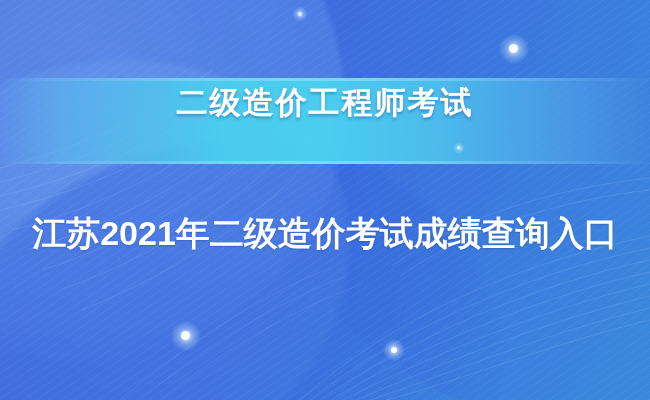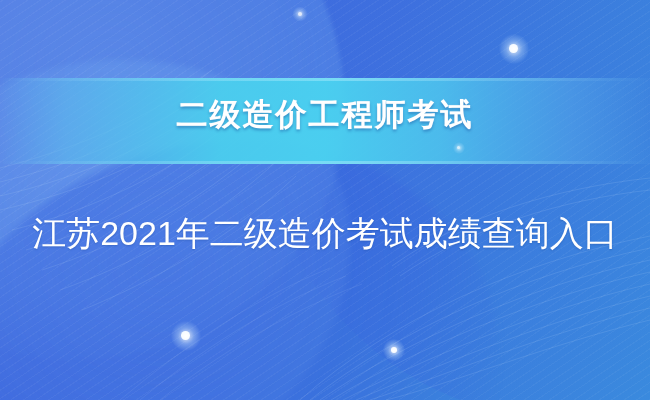--- a/index.html
+++ b/index.html
@@ -158,39 +158,39 @@
   .dot.d3::after { width: 22px; height: 22px; }
   .dot.d4 { width: 4px;  height: 4px;  left: 298px; top: 12px; opacity: .85; }
   .dot.d4::after { width: 15px; height: 15px; }
   .dot.d5 { width: 3px;  height: 3px;  left: 457px; top: 146px; opacity: .8; }
   .dot.d5::after { width: 12px; height: 12px; }
 
   
   .banner-title {
     position: absolute;
     left: 0; right: 0;
-    top: 94px;
+    top: 82px;
     text-align: center;
     font-size: 31px;
     font-weight: 700;
     letter-spacing: 2px;
     color: #ffffff;
     line-height: 42px;
     white-space: nowrap;
     text-shadow:
       0 2px 3px rgba(20,70,150,0.45),
       0 0 1px rgba(255,255,255,0.6);
   }
   .main-heading {
     position: absolute;
     left: 0; right: 0;
     top: 210px;
     text-align: center;
     font-size: 34px;
-    font-weight: 400;
+    font-weight: 700;
     letter-spacing: 0px;
     color: #ffffff;
     line-height: 46px;
     white-space: nowrap;
     text-shadow: 0 1px 2px rgba(25,70,150,0.35);
   }
 </style>
 </head>
 <body>
 

